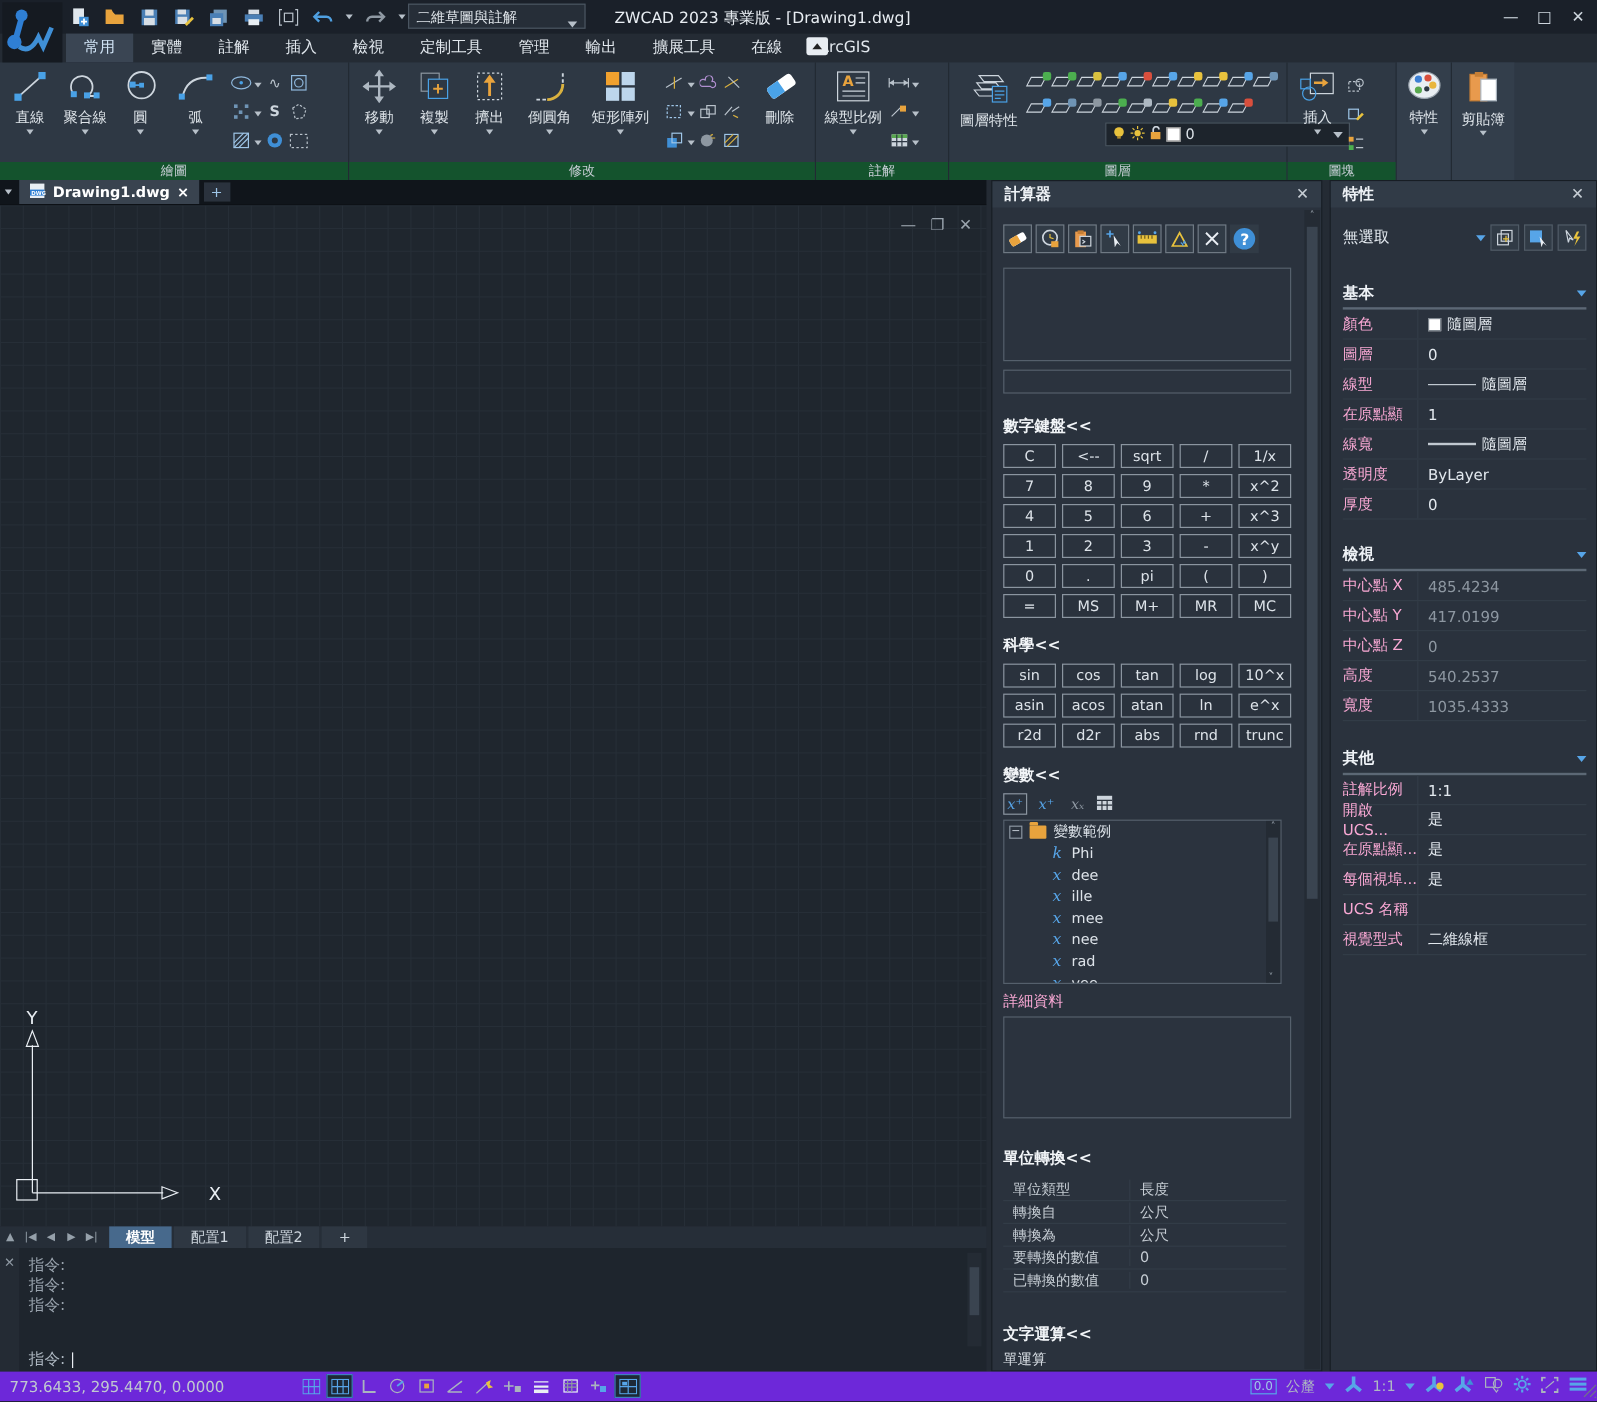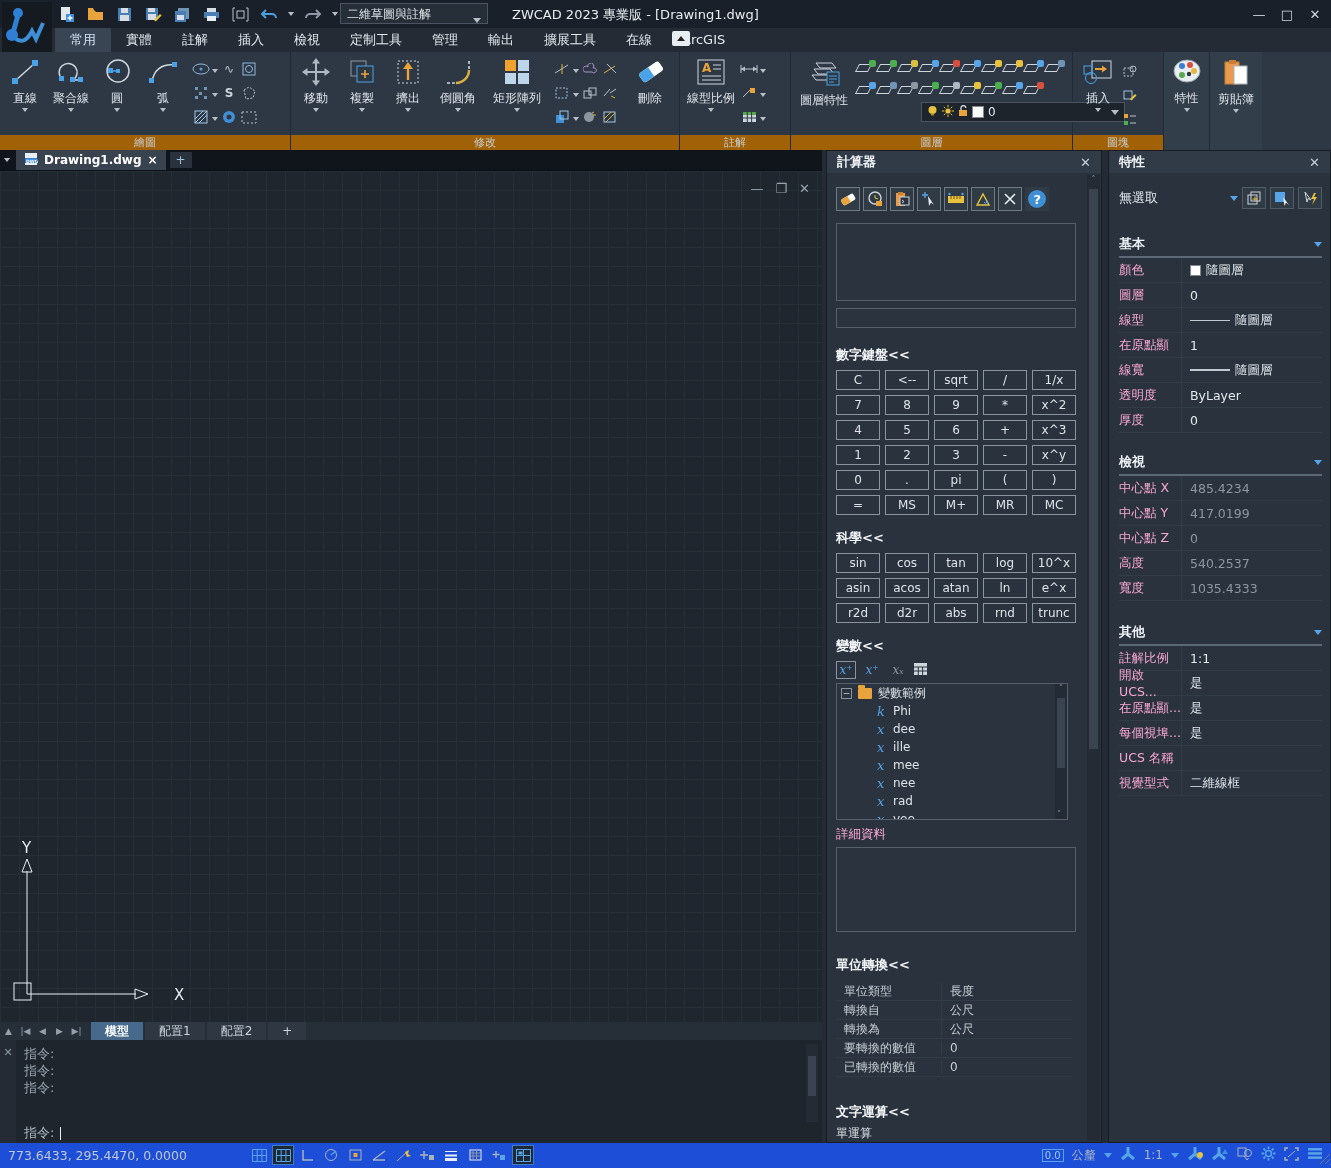--- a/index.html
+++ b/index.html
@@ -24,21 +24,21 @@
   
   #tabrow { position:absolute; left:55px; top:28px; height:24px; display:flex; align-items:flex-end; }
   .rtab { padding:0 15px; line-height:24px; font-size:13px; color:#e2e8ee; }
   .rtab.active { background:#3a4553; color:#cfe2f4; }
   #collapsebtn { position:absolute; left:672px; top:31px; width:18px; height:15px; background:#e8edf2; border-radius:2px; display:flex; align-items:center; justify-content:center; }
   #collapsebtn i { width:0;height:0;border-left:4px solid transparent;border-right:4px solid transparent;border-bottom:5px solid #222; }
 
   
   #ribbon { position:absolute; left:0; top:52px; width:1331px; height:98px; background:#2e3844; display:flex; }
   .rgroup { position:relative; height:98px; border-right:1px solid #222a33; padding:2px 2px 16px 2px; display:flex; }
-  .rlabel { position:absolute; left:0; right:0; bottom:0; height:15px; background:#a16207; text-align:center; font-size:11px; color:#c6cdd4; line-height:15px; }
+  .rlabel { position:absolute; left:0; right:0; bottom:0; height:15px; background:#14532d; text-align:center; font-size:11px; color:#c6cdd4; line-height:15px; }
   .bigbtn { width:46px; display:flex; flex-direction:column; align-items:center; padding-top:4px; gap:1px; }
   .bigbtn .lab { font-size:12px; color:#dfe5ea; white-space:nowrap; }
   .smgrid { display:grid; grid-template-rows:repeat(3,22px); grid-auto-flow:column; align-content:start; padding-top:6px; gap:2px 2px; }
   .sic16 { width:18px; height:18px; display:flex; align-items:center; justify-content:center; color:#b9c2cb; font-size:12px; }
   #layercombo { position:absolute; left:66px; top:48px; width:204px; height:20px; background:#1d242c; border:1px solid #4a5661; display:flex; align-items:center; gap:4px; padding:0 5px; }
   #layercombo .sw { width:12px; height:12px; background:#fff; border:1px solid #888; }
   .litebtn { background:#333e4b; }
   .lic { position:relative; width:21px; height:16px; }
   .lic .lp { position:absolute; left:2px; top:4px; width:13px; height:8px; border:1px solid #cdd5dd; transform:skewX(-28deg); }
   .lic b { position:absolute; right:0; top:0; width:7px; height:7px; border-radius:2px; }
@@ -112,21 +112,21 @@
   .sechead .t { flex:1; font-weight:bold; font-size:13px; color:#eef2f6; }
   .prow { display:flex; height:25px; align-items:center; border-bottom:1px solid #323c47; font-size:12.5px; }
   .prow .pl { width:63px; color:#f9a8d4; align-self:stretch; display:flex; align-items:center; border-right:1px solid #323c47; }
   .prow .pv { flex:1; padding-left:8px; color:#e2e8ee; display:flex; align-items:center; gap:5px; }
   .prow .pv.ro { color:#8d97a1; }
   .sw11 { width:11px; height:11px; background:#fff; border:1px solid #808890; display:inline-block; }
   .lineglyph { display:inline-block; width:40px; border-top:1px solid #c0c8d0; }
   .lineglyph.w { border-top-width:2px; }
 
   
-  #statusbar { position:absolute; left:0; top:1143px; width:1331px; height:25px; background:#1d4ed8; }
+  #statusbar { position:absolute; left:0; top:1143px; width:1331px; height:25px; background:#6d28d9; }
   #coords { position:absolute; left:8px; top:5px; color:#c0c8d0; font-size:12.5px; }
   #stmid { position:absolute; left:248px; top:2px; display:flex; gap:2px; }
   .sbi { width:22px; height:20px; display:flex; align-items:center; justify-content:center; }
   .sbi.on { border:1px solid #3f7fbf; background:#1d2936; }
   #stright { position:absolute; right:8px; top:2px; display:flex; gap:8px; align-items:center; height:20px; color:#aeb8c2; }
   .unitbox { border:1px solid #57a5e8; color:#9fc6e8; font-size:10px; padding:0 2px; }
   #grip { position:absolute; right:0; bottom:0; }
 </style>
 </head>
 <body>

